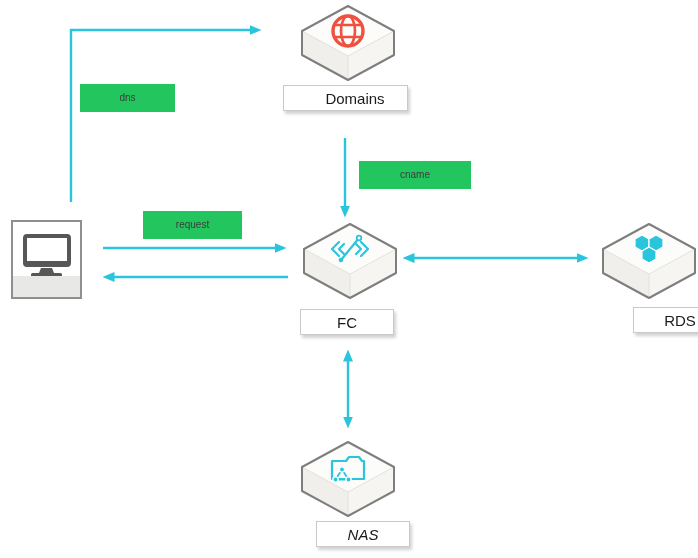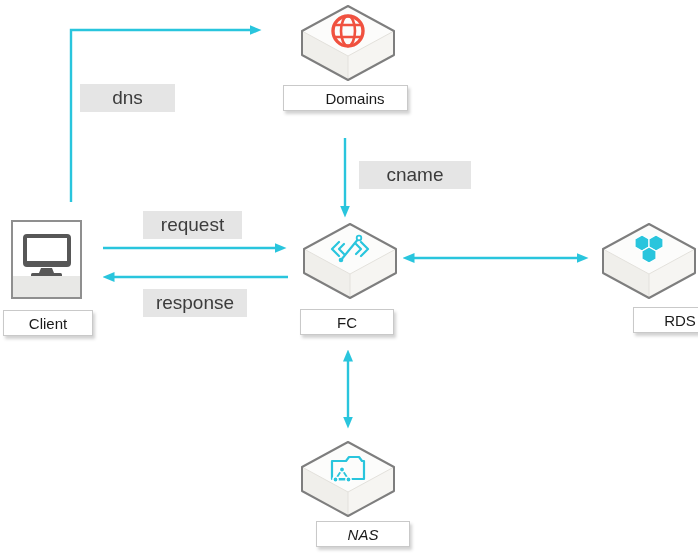--- a/index.html
+++ b/index.html
@@ -22,21 +22,21 @@
   
   .node-label{
     position:absolute;height:26px;line-height:26px;text-align:center;
     background:#ffffff;border:1px solid #c9c9c9;box-sizing:border-box;
     box-shadow:2px 3px 3px rgba(0,0,0,0.18);
     font-size:15px;color:#1a1a1a;
   }
   
   .edge-label{
     position:absolute;height:28px;line-height:28px;text-align:center;
-    background:#e5e5e5;font-size:19px;color:#3c3c3c;
+    background:#22c55e;font-size:10px;color:#3c3c3c;
   }
   #edges{position:absolute;left:0;top:0;width:698px;height:558px;pointer-events:none;}
 </style>
 </head>
 <body>
 
 <div id="canvas">
 
   <svg id="edges">
     <defs>
@@ -54,21 +54,20 @@
 
   <div class="client-box">
     <svg width="67" height="75" viewBox="0 0 67 75">
       <rect x="12" y="14" width="44" height="29" rx="2" fill="none" stroke="#575757" stroke-width="4"></rect>
       <rect x="12" y="39" width="44" height="5" rx="1" fill="#575757"></rect>
       <path d="M28,46 h11 l2,5 h-15 z" fill="#575757"></path>
       <rect x="18" y="51" width="31" height="4" rx="1.5" fill="#575757"></rect>
     </svg>
     <div class="client-base"></div>
   </div>
-  <div class="node-label" style="left:3px;top:310px;width:90px;">Client</div>
 
   <div class="hexnode" style="left:300px;top:4px;">
     <svg viewBox="0 0 96 78">
       <polygon points="48,2 94,27 94,51 48,76 2,51 2,27" fill="#fcfcfb"></polygon>
       <polygon points="2,27 48,52 48,76 2,51" fill="#f0efeb"></polygon>
       <polygon points="48,52 94,27 94,51 48,76" fill="#f6f5f2"></polygon>
       <path d="M2,27 L48,52 L94,27 M48,52 L48,76" fill="none" stroke="#e3e1dc" stroke-width="1"></path>
       <polygon points="48,2 94,27 94,51 48,76 2,51 2,27" fill="none" stroke="#7e7e7e" stroke-width="2" stroke-linejoin="round"></polygon>
       <g>
         <circle cx="48" cy="27" r="15" fill="none" stroke="#F0513F" stroke-width="3.4"></circle>
@@ -129,15 +128,14 @@
         <circle cx="35.5" cy="39.5" r="2.6" fill="#29C5DD" stroke="#ffffff" stroke-width="1.4"></circle>
         <circle cx="48.5" cy="39.5" r="2.6" fill="#29C5DD" stroke="#ffffff" stroke-width="1.4"></circle>
       </g>
     </svg>
   </div>
   <div class="node-label" style="left:316px;top:521px;width:94px;font-style:italic;">NAS</div>
 
   <div class="edge-label" style="left:80px;top:84px;width:95px;">dns</div>
   <div class="edge-label" style="left:359px;top:161px;width:112px;">cname</div>
   <div class="edge-label" style="left:143px;top:211px;width:99px;">request</div>
-  <div class="edge-label" style="left:143px;top:289px;width:104px;">response</div>
 
 </div>
 
 </body></html>

